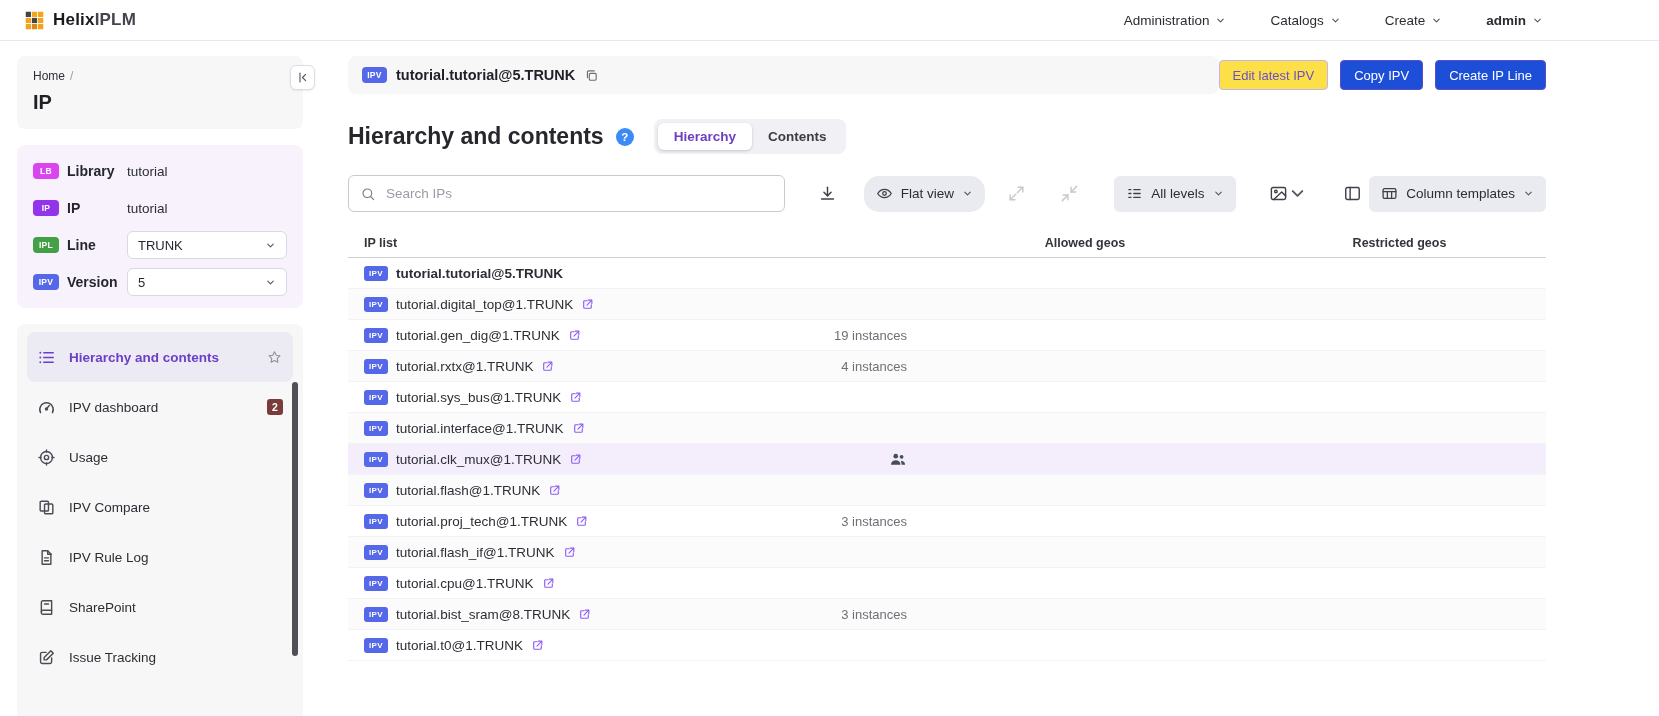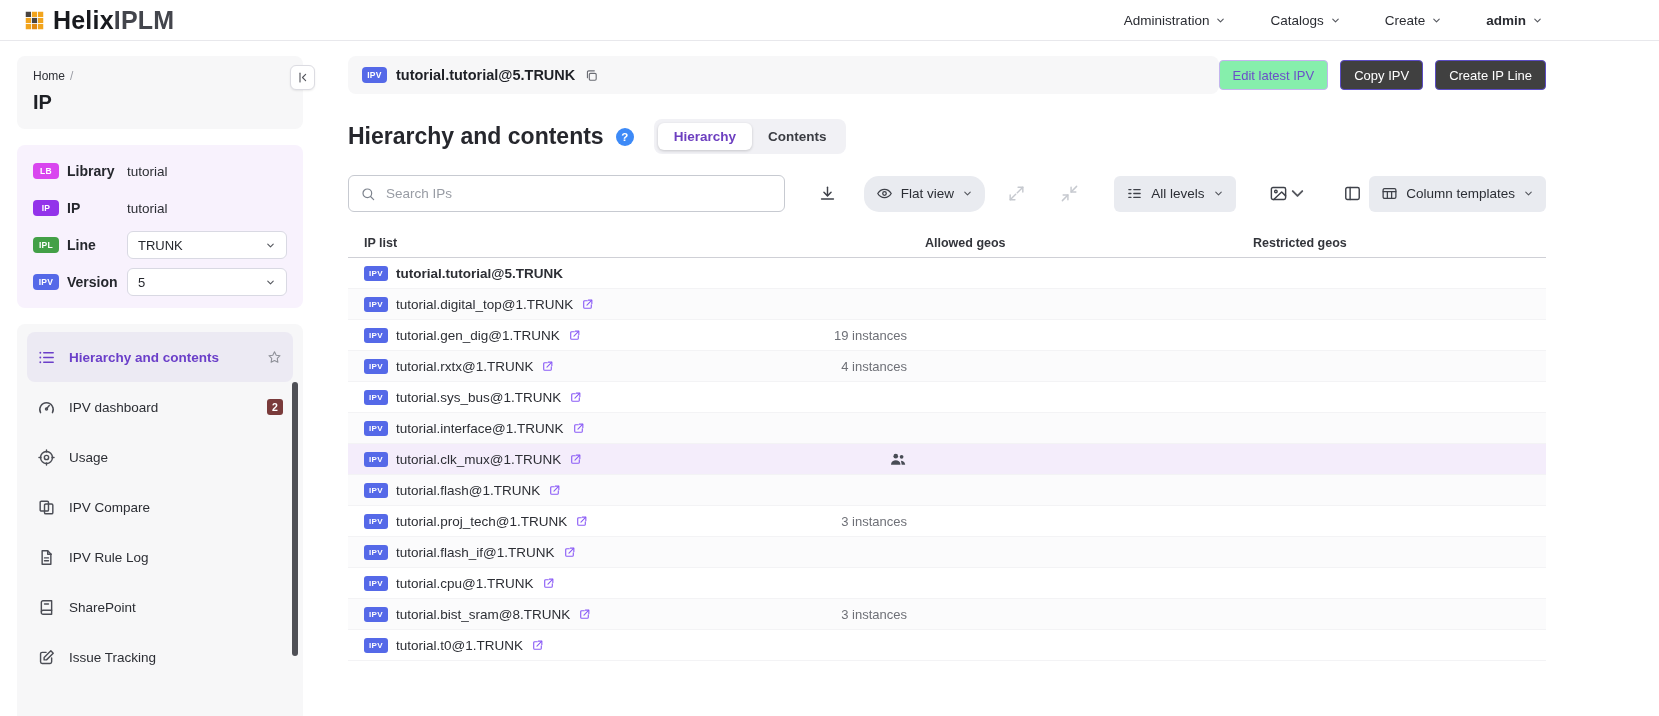--- a/index.html
+++ b/index.html
@@ -13,21 +13,21 @@
   .svg-host svg { width:100%; height:100%; }
 
   
   header {
     position:absolute; top:0; left:0; width:1659px; height:41px;
     background:#fff; border-bottom:1px solid #e8e8ec;
     display:flex; align-items:center; padding-left:24px;
   }
   .logo { display:flex; align-items:center; gap:8px; }
   .logo-grid { width:21px; height:21px; }
-  .brand { font-size:25px; font-weight:800; letter-spacing:.2px; color:#181a1e; }
+  .brand { font-size:17px; font-weight:800; letter-spacing:.2px; color:#181a1e; }
   .brand .b2 { color:#43454c; font-weight:700; }
   .hmenu { margin-left:auto; margin-right:116px; display:flex; align-items:center; gap:44px; font-size:13.5px; color:#2a2c32; }
   .mi { display:flex; align-items:center; gap:6px; cursor:pointer; }
   .mi.bold { font-weight:700; }
   .chev { width:11px; height:11px; color:#55575e; }
 
   
   aside { position:absolute; left:17px; top:56px; width:286px; display:flex; flex-direction:column; gap:16px; }
   .sb-block { border-radius:8px; }
   .sb-head { position:relative; background:#f7f7f8; padding:13px 16px 15px; }
@@ -85,22 +85,22 @@
     display:flex; align-items:center; padding:0 14px; gap:9px;
   }
   .banner .kbadge { width:25px; }
   .banner-title { font-size:14.5px; font-weight:700; color:#1f2127; }
   .copy-ic { width:15px; height:15px; color:#6b6d74; cursor:pointer; }
   .actions { margin-left:auto; display:flex; gap:12px; }
   .btn {
     height:30px; border-radius:4px; font-size:13px; padding:0 13px;
     display:flex; align-items:center; cursor:pointer; white-space:nowrap;
   }
-  .btn.outline { background:#86efac; border:1px solid #c4b5ee; color:#6b4fc8; }
-  .btn.solid { background:#404040; border:1px solid #5b4cc4; color:#fff; }
+  .btn.outline { background:#fde047; border:1px solid #c4b5ee; color:#6b4fc8; }
+  .btn.solid { background:#1d4ed8; border:1px solid #5b4cc4; color:#fff; }
 
   .title-row { margin-top:25px; display:flex; align-items:center; }
   h1 { margin:0; font-size:23px; font-weight:700; color:#26272d; }
   .help {
     width:18px; height:18px; border-radius:50%; background:#3d8af7; color:#fff;
     font-size:11.5px; font-weight:700; display:flex; align-items:center; justify-content:center;
     margin-left:12px; cursor:pointer;
   }
   .tabs { margin-left:20px; background:#f1f1f5; border-radius:8px; padding:4px; display:flex; }
   .tab { padding:6px 16px; border-radius:6px; font-size:13.5px; font-weight:600; color:#3a3c42; cursor:pointer; }
@@ -126,21 +126,21 @@
   .ml-dl { margin-left:26px; } .ml-fv { margin-left:20px;border-radius:15px; } .ml-ex { margin-left:15px; }
   .ml-co { margin-left:21px; } .ml-al { margin-left:28px; } .ml-im { margin-left:30px; }
   .ml-bd { margin-left:27px; } .ml-ct { margin-left:auto; }
 
   .table { margin-top:24px; width:1198px; }
   .thead {
     display:grid; grid-template-columns:569px 328px 1fr;
     border-bottom:1px solid #cfd0d6; padding-bottom:7px;
     font-size:12.5px; font-weight:700; color:#33353b;
   }
-  .thead .th1 { padding-left:16px; } .thead .th2, .thead .th3 { padding-left:8px; }
+  .thead .th1 { padding-left:16px; } .thead .th2, .thead .th3 { padding-left:8px;text-align:center; }
   .trow {
     display:grid; grid-template-columns:569px 328px 1fr; height:31px;
     align-items:center; border-bottom:1px solid #f3f3f5; font-size:13.5px;
   }
   .trow.alt { background:#fbfbfc; }
   .trow.hl { background:#f4edfb; }
   .tc1 { display:flex; align-items:center; gap:8px; padding:0 10px 0 16px; min-width:0; }
   .ipv-chip {
     width:24px; height:15px; border-radius:3px; background:#5569e8; color:#fff;
     font-size:8px; font-weight:700; letter-spacing:.3px;

